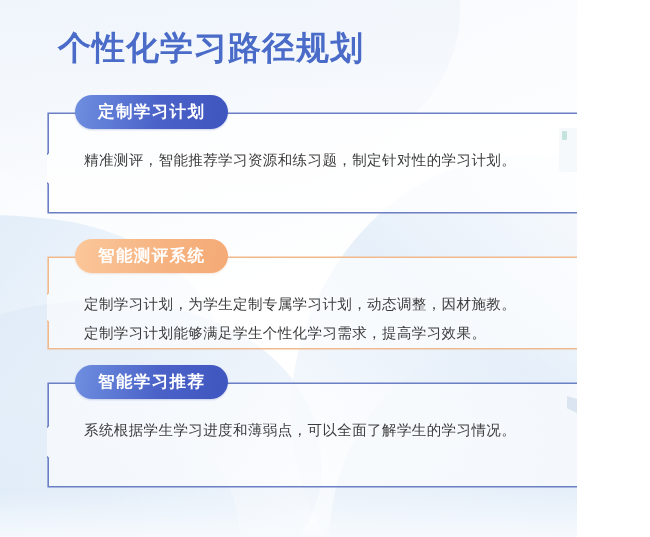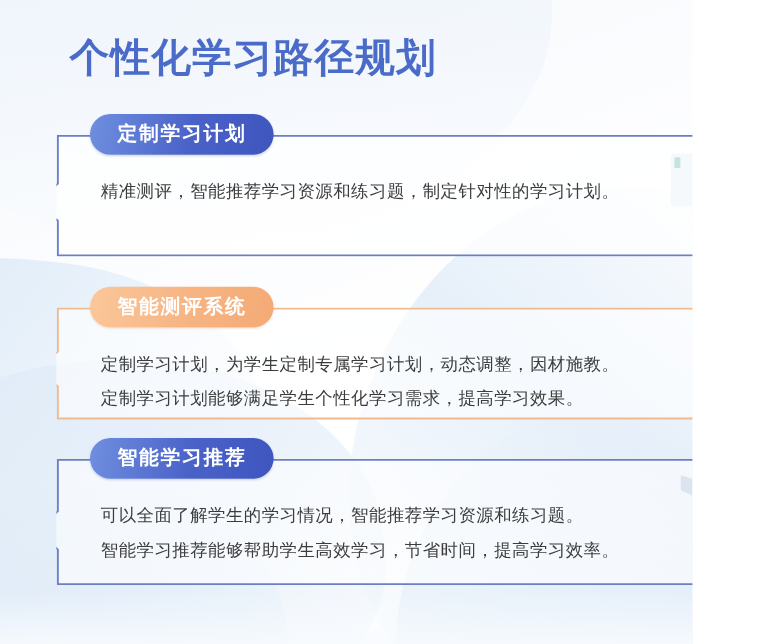--- a/index.html
+++ b/index.html
@@ -221,18 +221,17 @@
   </div>
 
   <div class="card" id="card-recommend">
     <div class="card-frame">
       <svg viewBox="0 0 576 106" preserveAspectRatio="none" aria-hidden="true">
         <path d="M1.2,1.2 H574.8 V104.8 H1.2 V76 L-16,60 L1.2,44 Z" fill="#ffffff" fill-opacity="0.58" stroke="#6b7fc4" stroke-width="1.6"></path>
       </svg>
     </div>
     <div class="badge badge-blue">智能学习推荐</div>
     <div class="card-body">
-      <div class="card-line">可以全面了解学生的学习情况，智能推荐学习资源和练习题。</div>
-      <div class="card-line">智能学习推荐能够帮助学生高效学习，节省时间，提高学习效率。</div>
+      <div class="card-line">系统根据学生学习进度和薄弱点，可以全面了解学生的学习情况。</div>
     </div>
   </div>
 
 </div>
 
 </body></html>

